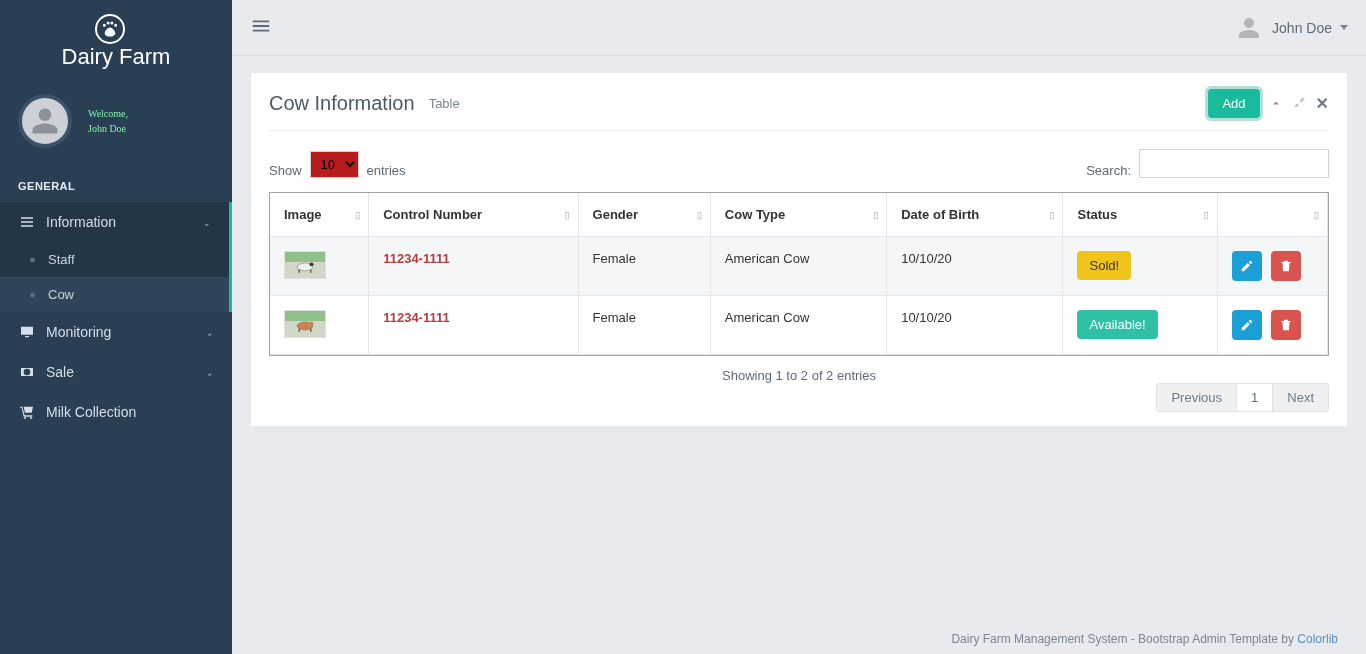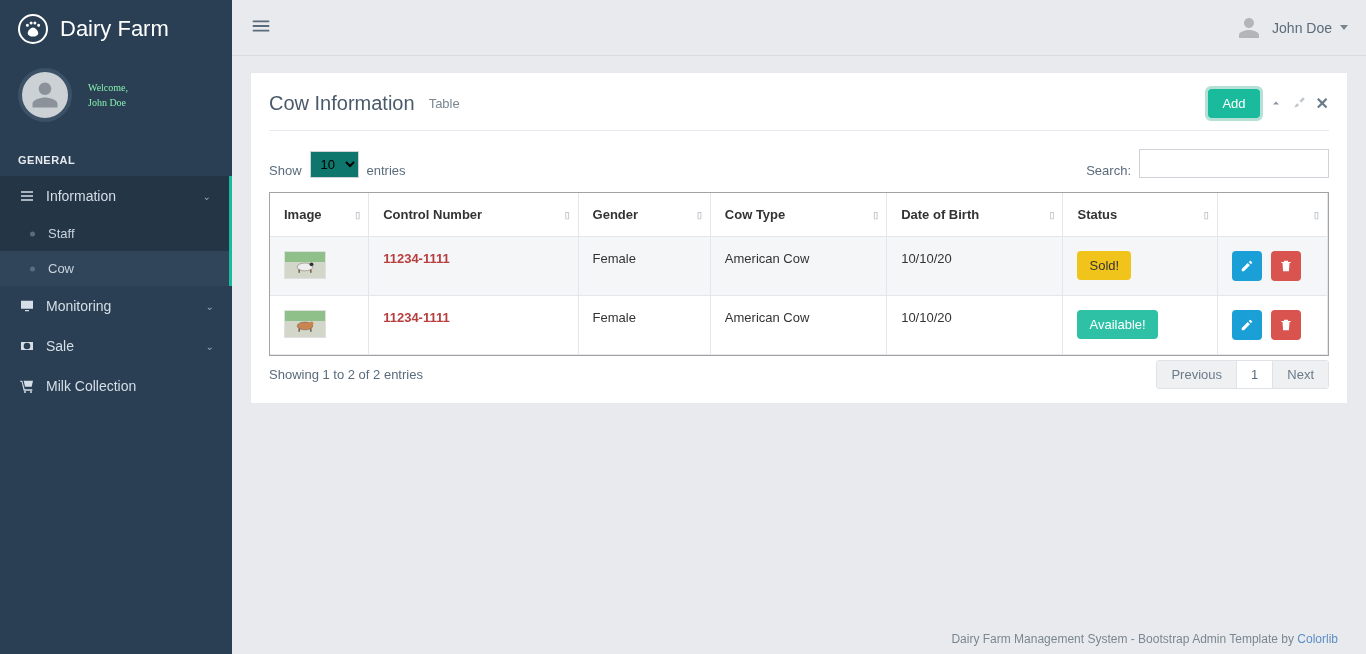--- a/index.html
+++ b/index.html
@@ -1,21 +1,21 @@
 <!DOCTYPE html>
 <html><head>
 <meta charset="utf-8">
 <style>
 * { box-sizing: border-box; margin: 0; padding: 0; }
 html, body { height: 100%; font-family: -apple-system, BlinkMacSystemFont, "Segoe UI", Helvetica, Arial, sans-serif; font-size: 14px; color: #333; }
 body { display: flex; background: #e9eaed; }
 
 
 .sidebar { width: 232px; background: #2a3f54; color: #c9d3dd; display: flex; flex-direction: column; flex-shrink: 0; }
-.brand { display: flex; align-items: center; padding: 14px 18px 12px; color: #fff; font-size: 22px; font-weight: 400; }
+.brand { display: flex; align-items: center; padding: 14px 18px 12px; color: #fff; font-size: 22px; font-weight: 400; flex-direction: column; }
 .brand .paw-circle { width: 30px; height: 30px; border: 2px solid #fff; border-radius: 50%; display: flex; align-items: center; justify-content: center; margin-right: 12px; }
 .brand svg { width: 18px; height: 18px; fill: #fff; }
 .user-block { display: flex; align-items: center; padding: 12px 18px 18px; }
 .avatar-big { width: 54px; height: 54px; border-radius: 50%; background: #ccd1d6; border: 4px solid #3b5166; display: flex; align-items: center; justify-content: center; margin-right: 16px; flex-shrink: 0; }
 .avatar-big svg { width: 30px; height: 30px; fill: #8b929a; }
 .welcome { font-size: 10px; color: #86efac; font-family: Liberation Serif, serif; }
 .welcome .name { margin-top: 4px; }
 .section-title { padding: 14px 18px 10px; font-size: 11px; font-weight: 700; letter-spacing: .5px; color: #e6e9ee; }
 .nav-item { display: flex; align-items: center; padding: 12px 18px; font-size: 14px; color: #d6dee7; cursor: pointer; position: relative; }
 .nav-item .nav-icon { width: 18px; margin-right: 10px; display: inline-flex; align-items: center; justify-content: center; }
@@ -41,42 +41,42 @@
 .panel-head { display: flex; align-items: center; border-bottom: 1px solid #e6e9ed; padding: 4px 0 12px; }
 .panel-title { font-size: 20px; color: #4a5a6a; font-weight: 400; }
 .panel-sub { margin-left: 14px; color: #7a8793; font-size: 13px; }
 .panel-tools { margin-left: auto; display: flex; align-items: center; gap: 10px; }
 .btn { display: inline-flex; align-items: center; justify-content: center; border-radius: 4px; border: none; cursor: pointer; font-size: 13px; margin-left: 16px; }
 .btn-add { background: #1abb9c; color: #fff; padding: 7px 14px; outline: 3px solid #b5e0d6; outline-offset: 0; border-radius: 3px; }
 .tool-icon { color: #8a96a2; cursor: pointer; }
 .tool-icon.close-x { font-size: 16px; font-weight: 700; color: #6b7b8a; }
 
 .controls-row { display: flex; align-items: flex-end; padding: 18px 0 14px; font-size: 13px; color: #5a6b7b; }
-.select-entries { margin: 0 8px; padding: 4px 6px; border: 1px solid #cfd3d8; background: #0f766e; font-size: 13px; }
+.select-entries { margin: 0 8px; padding: 4px 6px; border: 1px solid #cfd3d8; background: #b91c1c; font-size: 13px; }
 .search-box { margin-left: 8px; padding: 6px 8px; border: 1px solid #cfd3d8; width: 190px; font-size: 13px; }
 
 table.data { width: 100%; border-collapse: separate; border-spacing: 0; border: 1px solid #a3a3a3; }
 table.data th, table.data td { padding: 14px 14px; border-right: 1px solid #e3e6ea; border-bottom: 1px solid #e3e6ea; text-align: left; vertical-align: top; font-size: 13px; }
 table.data th { background: #fff; color: #333; font-weight: 700; position: relative; }
 table.data th .sort { position: absolute; right: 8px; top: 50%; transform: translateY(-50%); font-size: 9px; color: #c2c8cf; }
 table.data tbody tr:nth-child(odd) { background: #f5f6f8; }
 table.data td.control-num { color: #b83d3d; font-weight: 600; }
 .thumb { width: 42px; height: 28px; background: linear-gradient(#8fc08a 0 40%, #d2d7c9 40% 100%); display: inline-flex; align-items: center; justify-content: center; border: 1px solid #e0e0e0; }
 .thumb svg { width: 26px; height: 18px; }
 
 .badge { display: inline-block; padding: 7px 12px; border-radius: 4px; color: #fff; font-size: 13px; }
 .badge-sold { background: #f0c41a; color: #333; }
 .badge-available { background: #2ec1a6; }
 
 .btn-iconbox { width: 30px; height: 30px; border-radius: 4px; display: inline-flex; align-items: center; justify-content: center; color: #fff; cursor: pointer; }
 .btn-edit { background: #1a9fd6; }
 .btn-delete { background: #d9534f; margin-left: 6px; }
 .btn-iconbox svg { width: 14px; height: 14px; fill: currentColor; }
 
-.table-footer { display: flex; align-items: center; padding-top: 4px; font-size: 13px; color: #5a6b7b; }
+.table-footer { display: flex; align-items: center; padding-top: 12px; font-size: 13px; color: #5a6b7b; flex-direction: column; }
 .pager { margin-left: auto; display: flex; align-items: center; border: 1px solid #dfe2e6; border-radius: 3px; overflow: hidden; }
 .pager span { padding: 6px 14px; background: #eef0f2; color: #6b7b8a; cursor: pointer; }
 .pager span.page-num { background: #fff; color: #5a6b7b; border-left: 1px solid #dfe2e6; border-right: 1px solid #dfe2e6; }
 
 .footer-text { position: absolute; bottom: 8px; right: 28px; font-size: 12px; color: #7a8793; }
 .footer-text .link { color: #5a8fc7; }
 </style>
 </head>
 <body>
 

